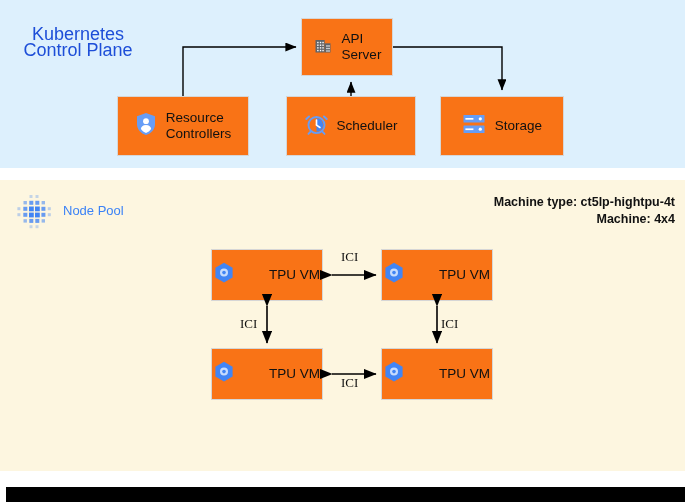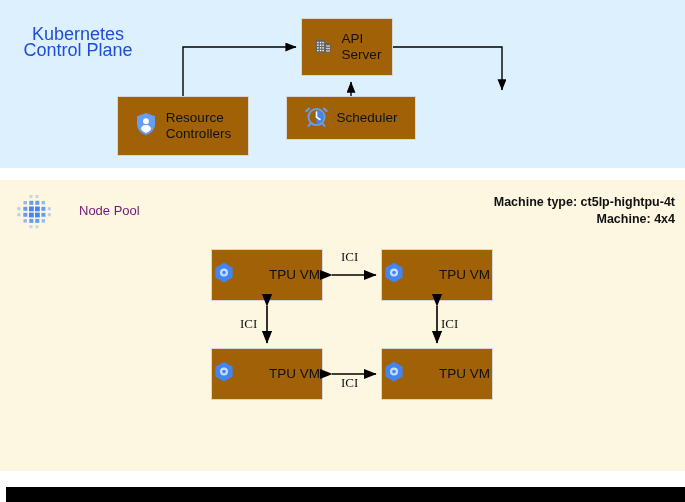--- a/index.html
+++ b/index.html
@@ -50,22 +50,21 @@
     top: 180px;
     width: 685px;
     height: 291px;
     background: #fdf6e0;
   }
   .nodepool-title {
     position: absolute;
     left: 63px;
     top: 203px;
     font-size: 13px;
-    color: #701a75;
-    margin-left: 16px;
+    color: #3b82f6;
   }
   .nodepool-meta {
     position: absolute;
     right: 10px;
     top: 194px;
     text-align: right;
     font-size: 12.5px;
     line-height: 17px;
     color: #111111;
     font-weight: bold;
@@ -76,42 +75,42 @@
     position: absolute;
     left: 14px;
     top: 192px;
     width: 40px;
     height: 40px;
   }
 
   
   .box {
     position: absolute;
-    background: #a16207;
+    background: #f97316;
     border: 1px solid #d6d6d6;
     box-sizing: border-box;
     display: flex;
     align-items: center;
     justify-content: center;
     gap: 9px;
   }
   .box .label {
     font-size: 13.5px;
     line-height: 16px;
     color: #111111;
     white-space: pre-line;
   }
   .box .ico {
     flex: 0 0 auto;
     display: block;
   }
 
   .box-api      { left: 301px; top: 18px;  width: 92px;  height: 58px; }
   .box-rc       { left: 117px; top: 96px;  width: 132px; height: 60px; }
-  .box-sched    { left: 286px; top: 96px;  width: 130px; height: 44px; }
+  .box-sched    { left: 286px; top: 96px;  width: 130px; height: 60px; }
   .box-storage  { left: 440px; top: 96px;  width: 124px; height: 60px; }
 
   .box-api .label { text-align: left; }
   .box-rc  .label { text-align: left; }
 
   
   .box-tpu { width: 112px; height: 52px; gap: 35px; }
   .tpu-tl { left: 211px; top: 249px; }
   .tpu-tr { left: 381px; top: 249px; }
   .tpu-bl { left: 211px; top: 348px; }
@@ -210,20 +209,33 @@
         <circle cx="12" cy="12.6" r="8.4" fill="none" stroke="#669df6" stroke-width="2"></circle>
         <path d="M12 12.6 m0 -7 a7 7 0 0 1 0 14 Z" fill="#1a73e8" opacity="0.0"></path>
         <path d="M12 5.6 A7 7 0 0 1 12 19.6 Z" fill="#4285f4"></path>
         <path d="M12 12.6 L12 7.4" stroke="#ffffff" stroke-width="1.7" stroke-linecap="round"></path>
         <path d="M12 12.6 L15.6 15.1" stroke="#ffffff" stroke-width="1.7" stroke-linecap="round"></path>
       </svg>
     </span>
     <span class="label">Scheduler</span>
   </div>
 
+  <div class="box box-storage">
+    <span class="ico">
+      <svg width="24" height="22" viewBox="0 0 24 22">
+        <rect x="1.5" y="2" width="21" height="7.6" rx="0.6" fill="#669df6"></rect>
+        <rect x="1.5" y="12.4" width="21" height="7.6" rx="0.6" fill="#669df6"></rect>
+        <rect x="3.4" y="5" width="8" height="1.7" fill="#ffffff"></rect>
+        <rect x="3.4" y="15.4" width="8" height="1.7" fill="#ffffff"></rect>
+        <circle cx="18.3" cy="5.8" r="1.6" fill="#ffffff"></circle>
+        <circle cx="18.3" cy="16.2" r="1.6" fill="#ffffff"></circle>
+      </svg>
+    </span>
+    <span class="label">Storage</span>
+  </div>
 
   <div class="nodepool-band"></div>
 
   <span class="nodepool-icon">
     <svg width="40" height="40" viewBox="0 0 40 40">
       <g fill="#4285f4">
 
         <rect x="15.5" y="3" width="3" height="3" opacity="0.30"></rect>
         <rect x="21.5" y="3" width="3" height="3" opacity="0.30"></rect>
 

